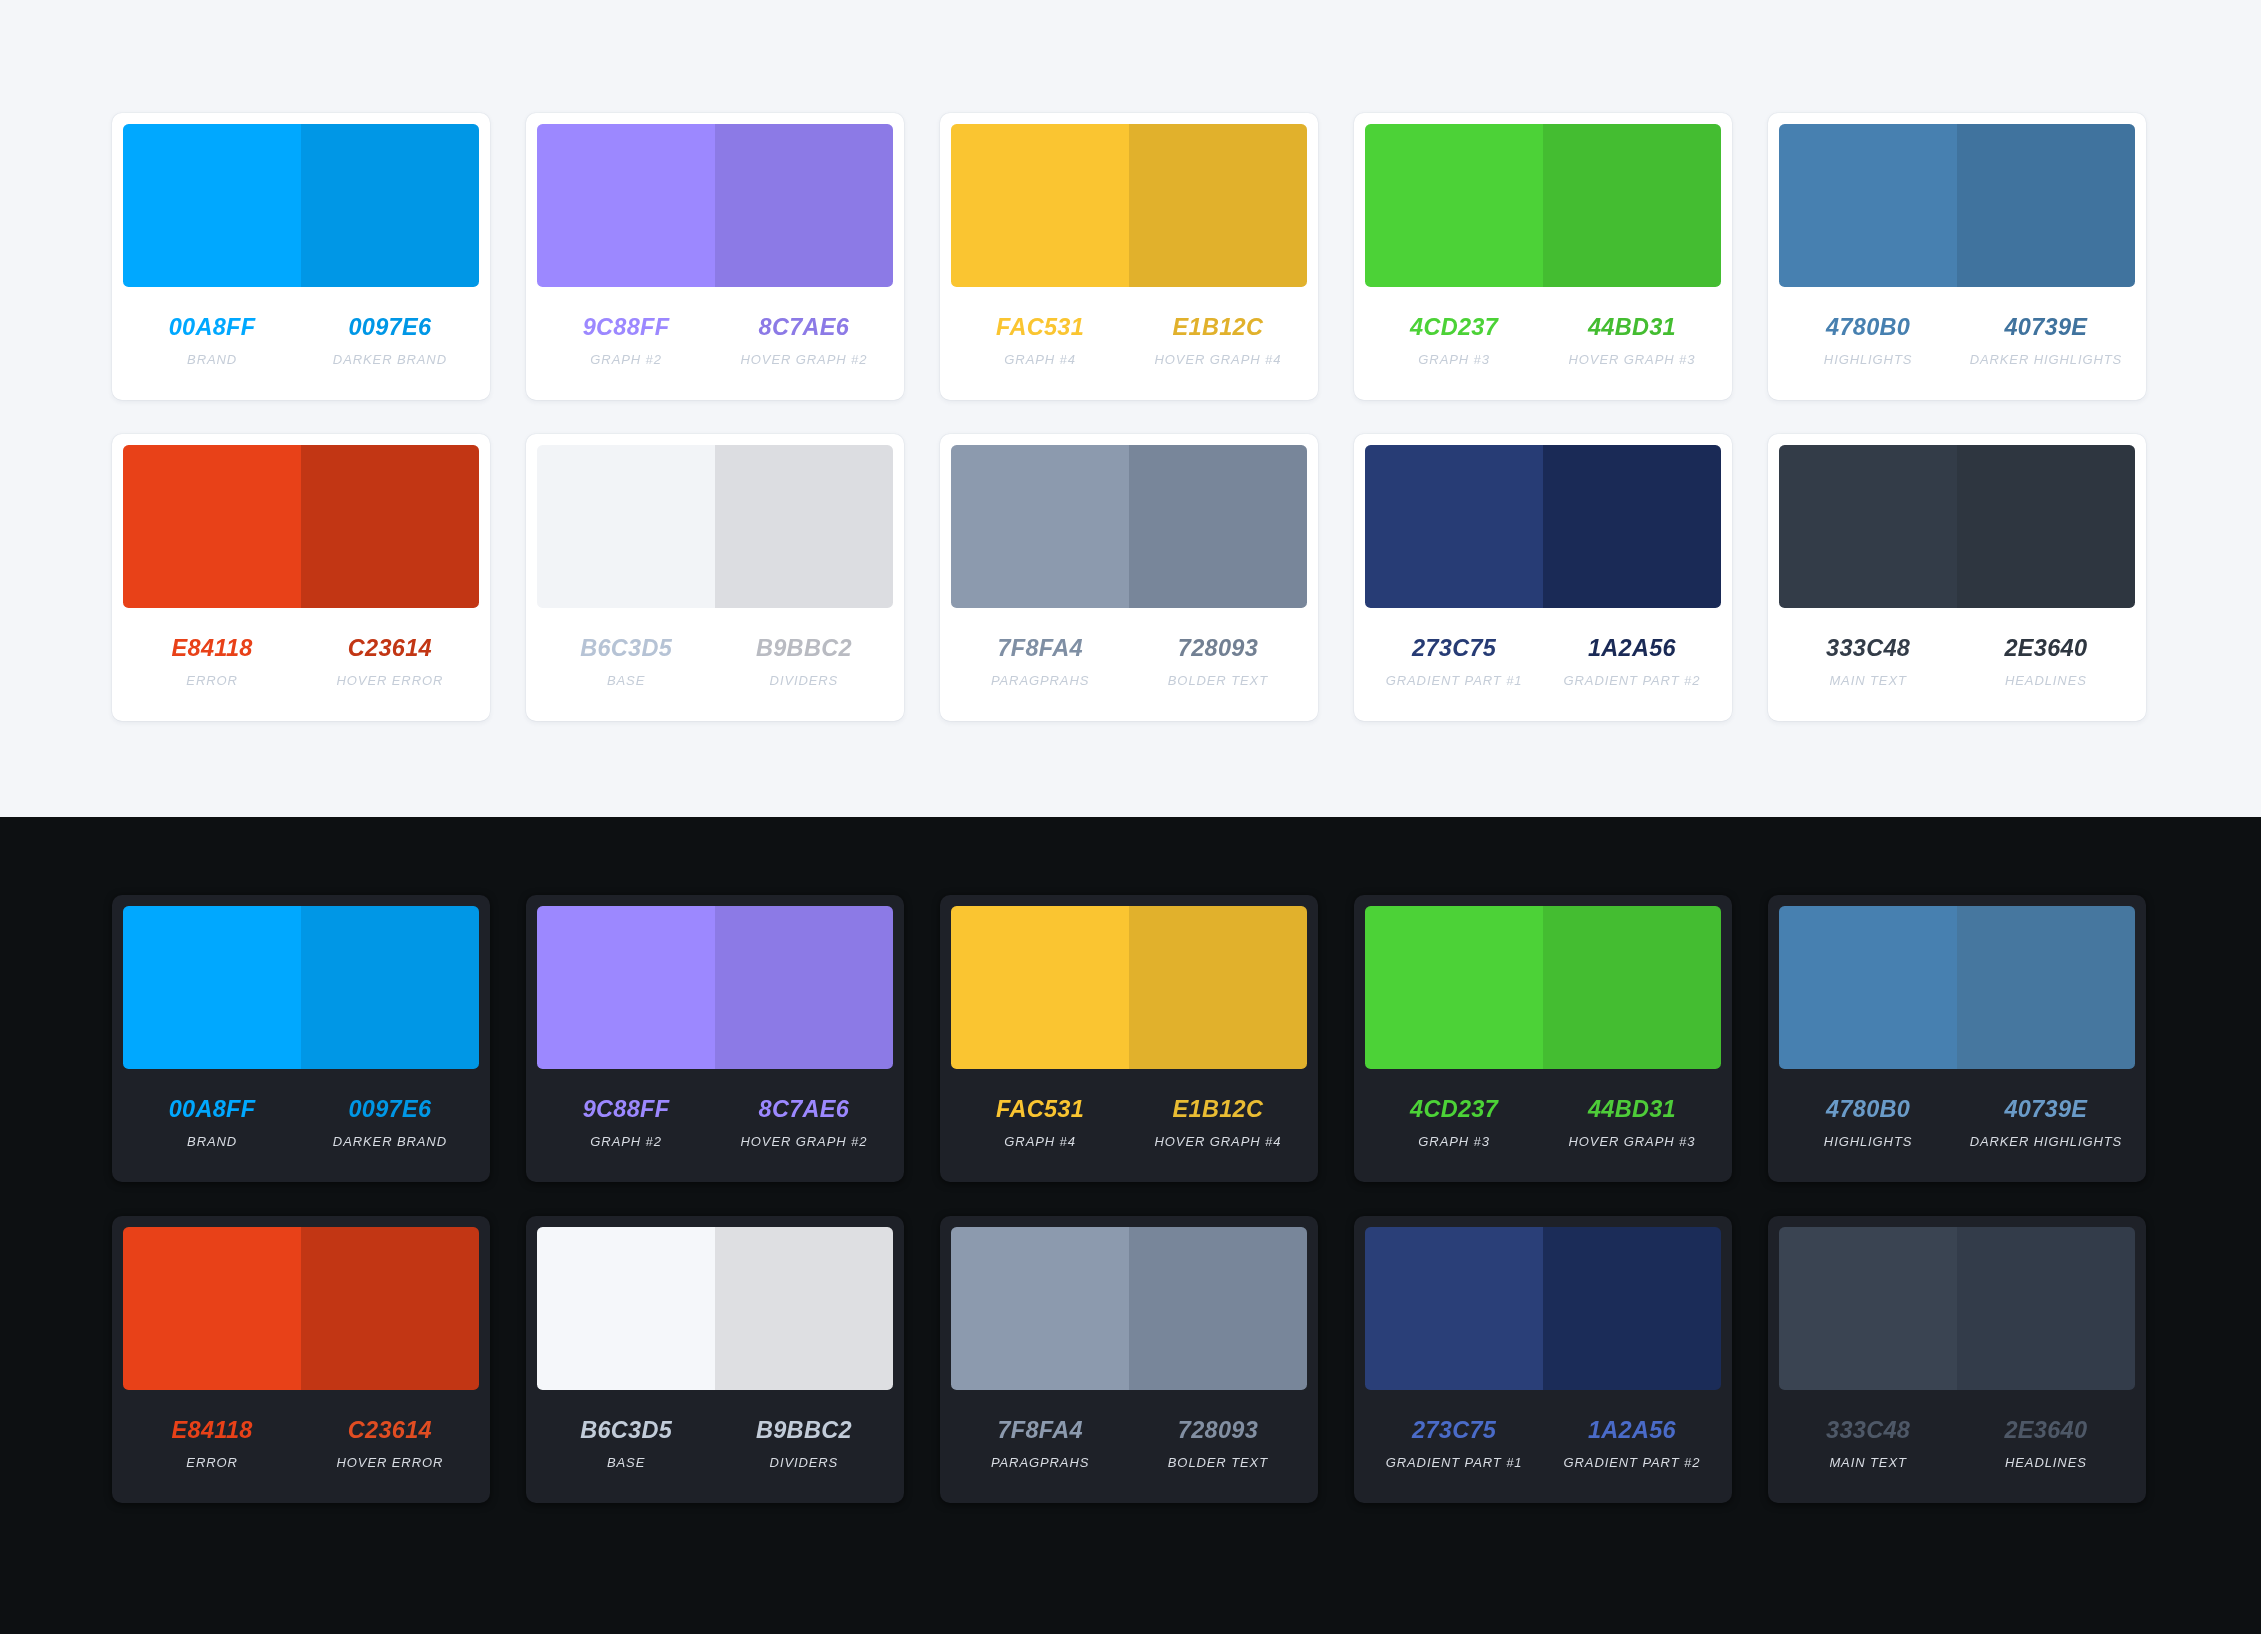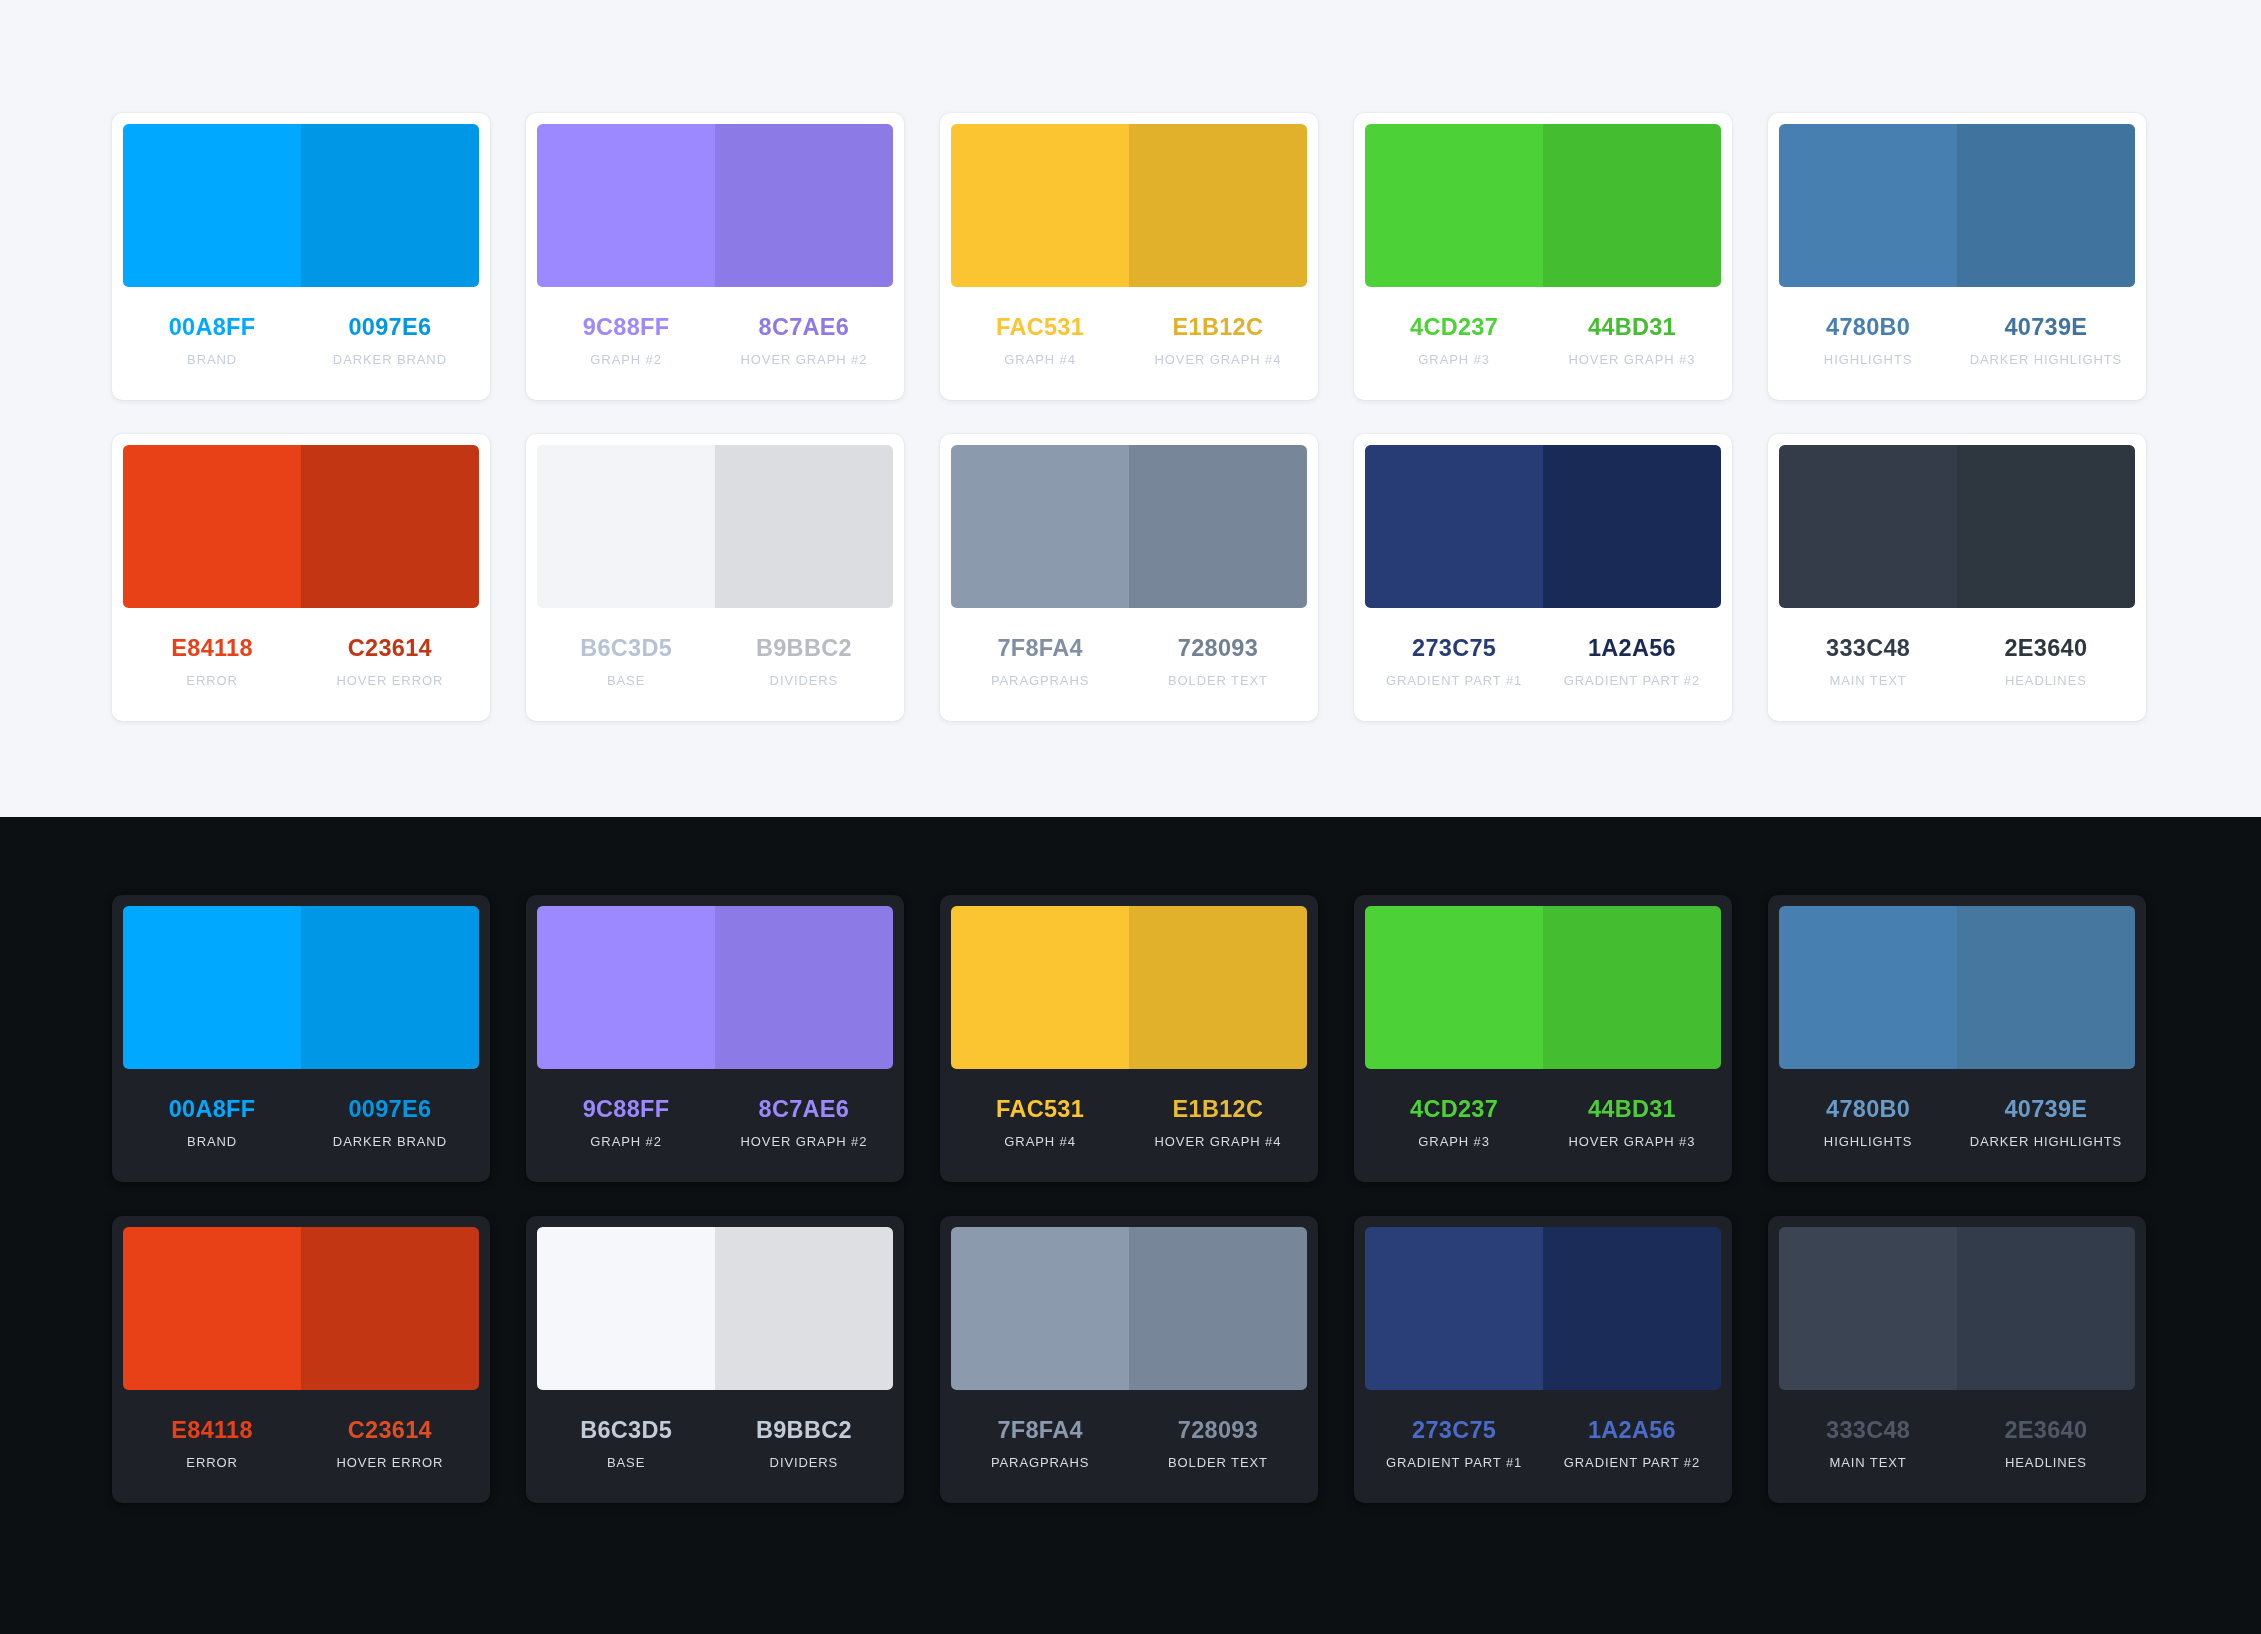--- a/index.html
+++ b/index.html
@@ -2,21 +2,21 @@
 <html style="font-size:9px"><head>
 <meta charset="utf-8">
 <style>
   * { margin:0; padding:0; box-sizing:border-box; }
   html,body { width:2261px; height:1634px; }
   body {
     font-family:"Liberation Sans","DejaVu Sans",sans-serif;
     background:#F4F6F9;
     overflow:hidden;
   }
-  .theme-section { width:2261px; padding:0 112px; }
+  .theme-section { width:2261px; padding:0 112px;font-style:italic; }
   .theme-section.light { height:817px; background:#F4F6F9; padding-top:113px; }
   .theme-section.dark  { height:817px; background:#0D1012; padding-top:78px; }
 
   .palette-grid {
     display:grid;
     grid-template-columns:repeat(5,378px);
     column-gap:36px;
     row-gap:34px;
     justify-content:start;
   }

